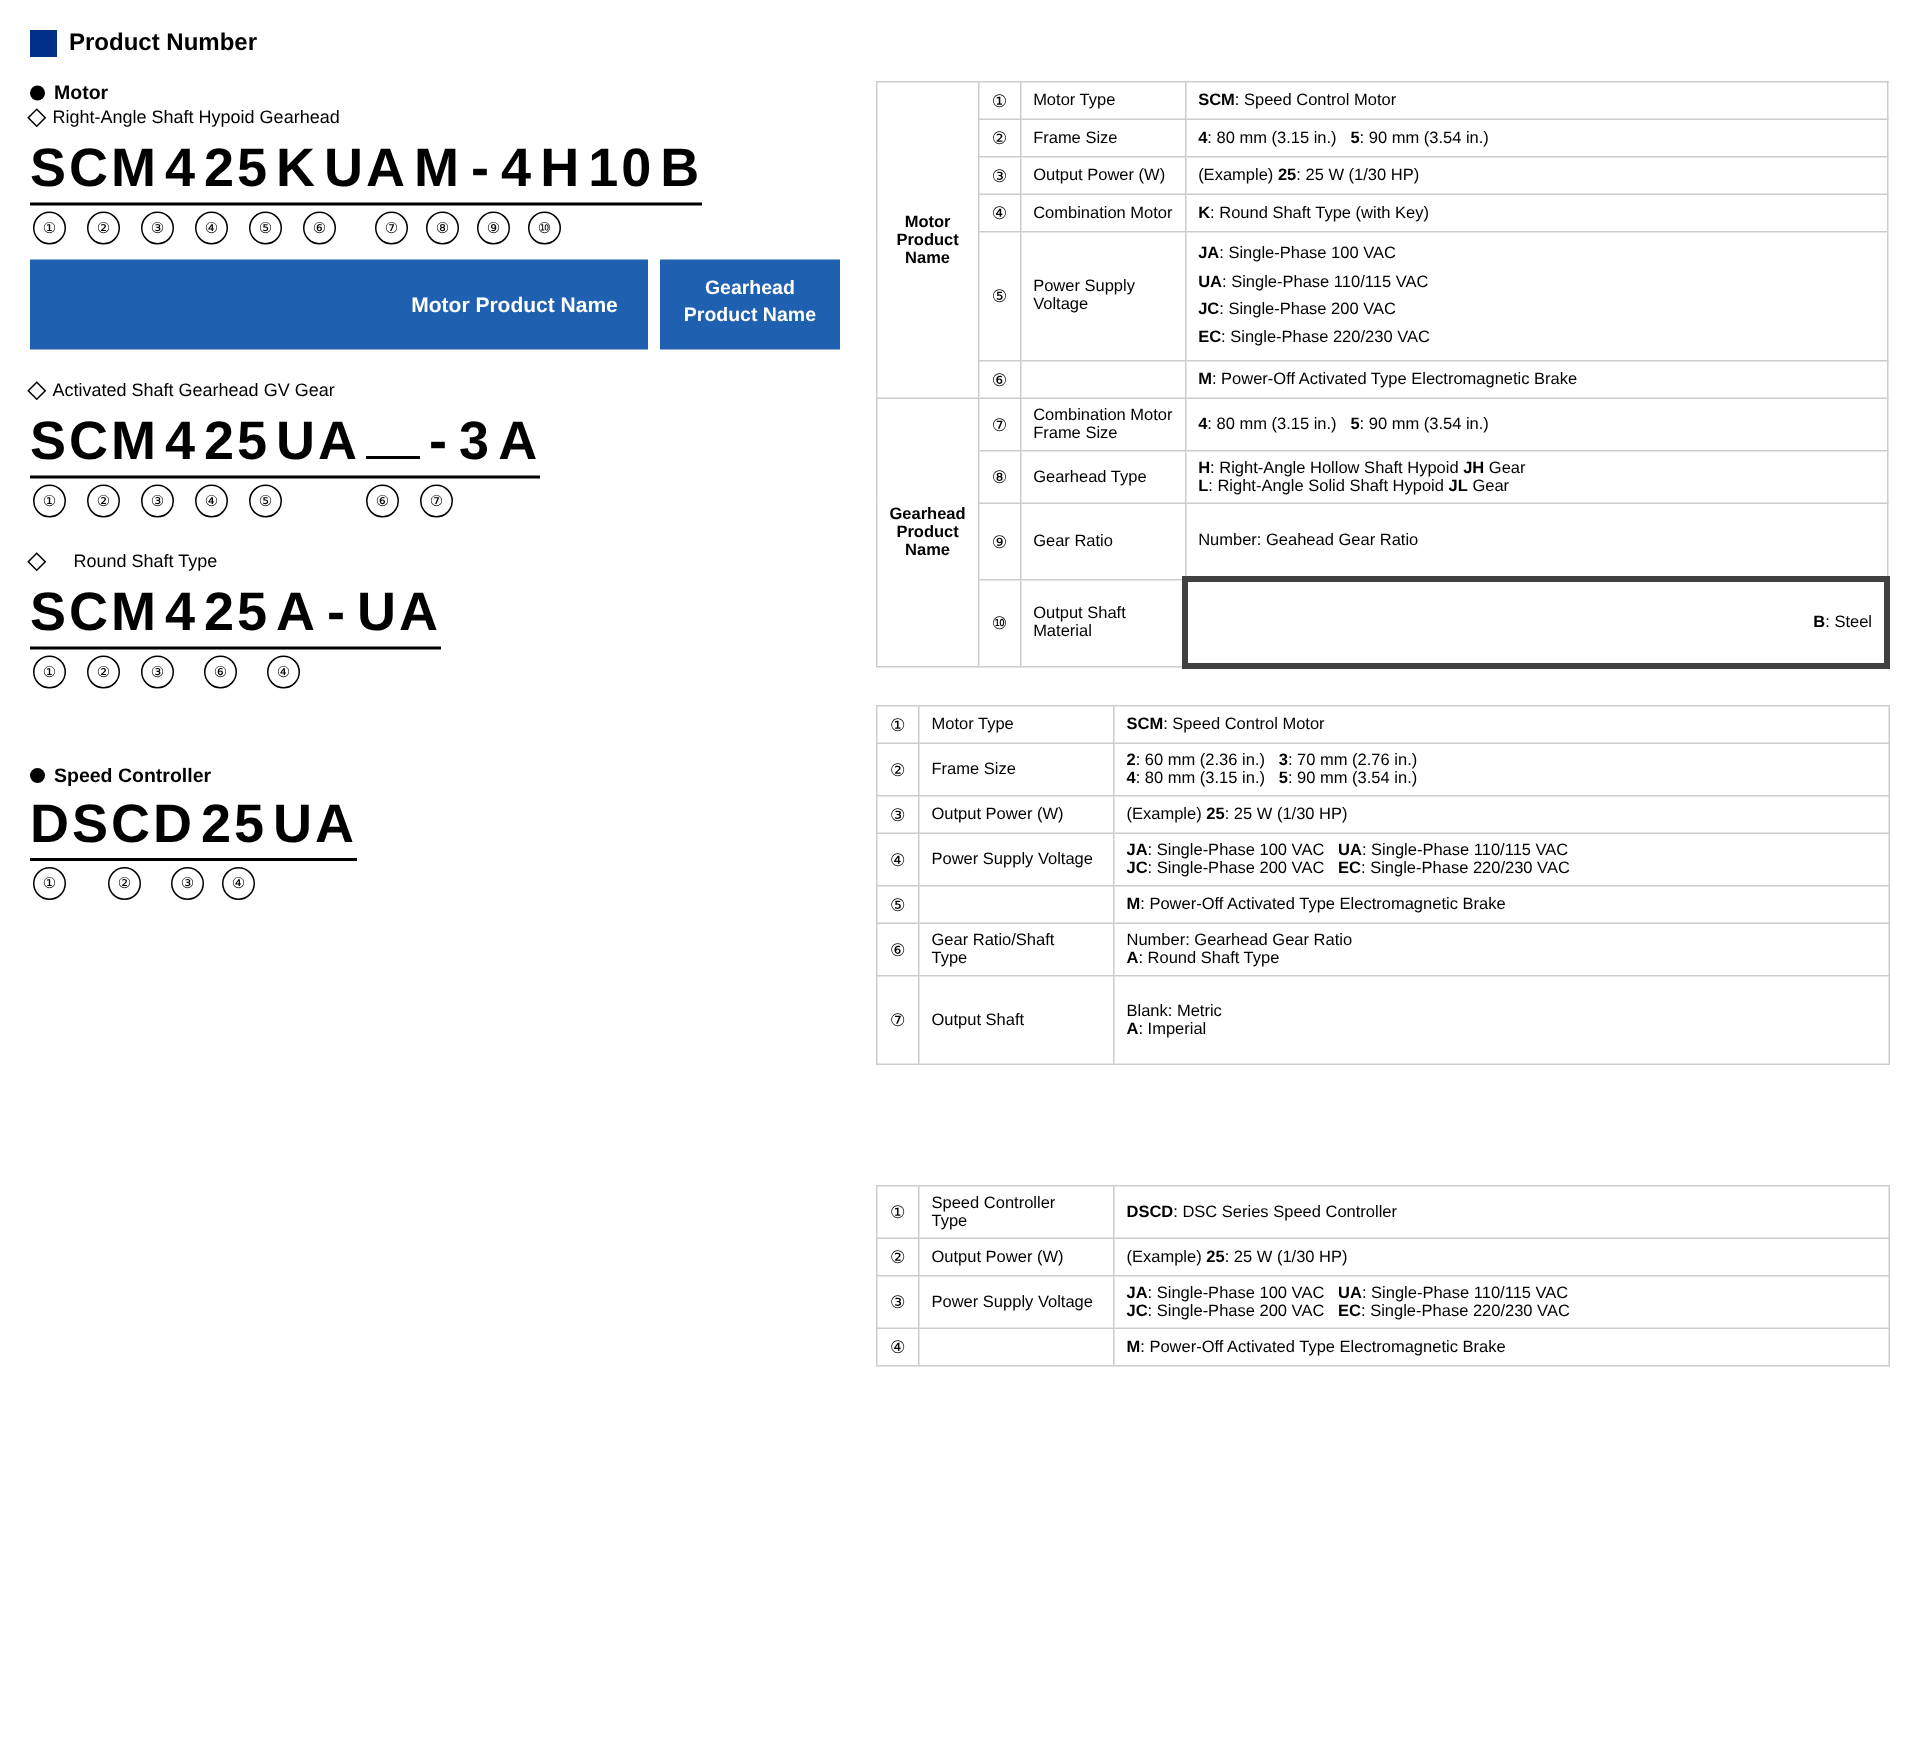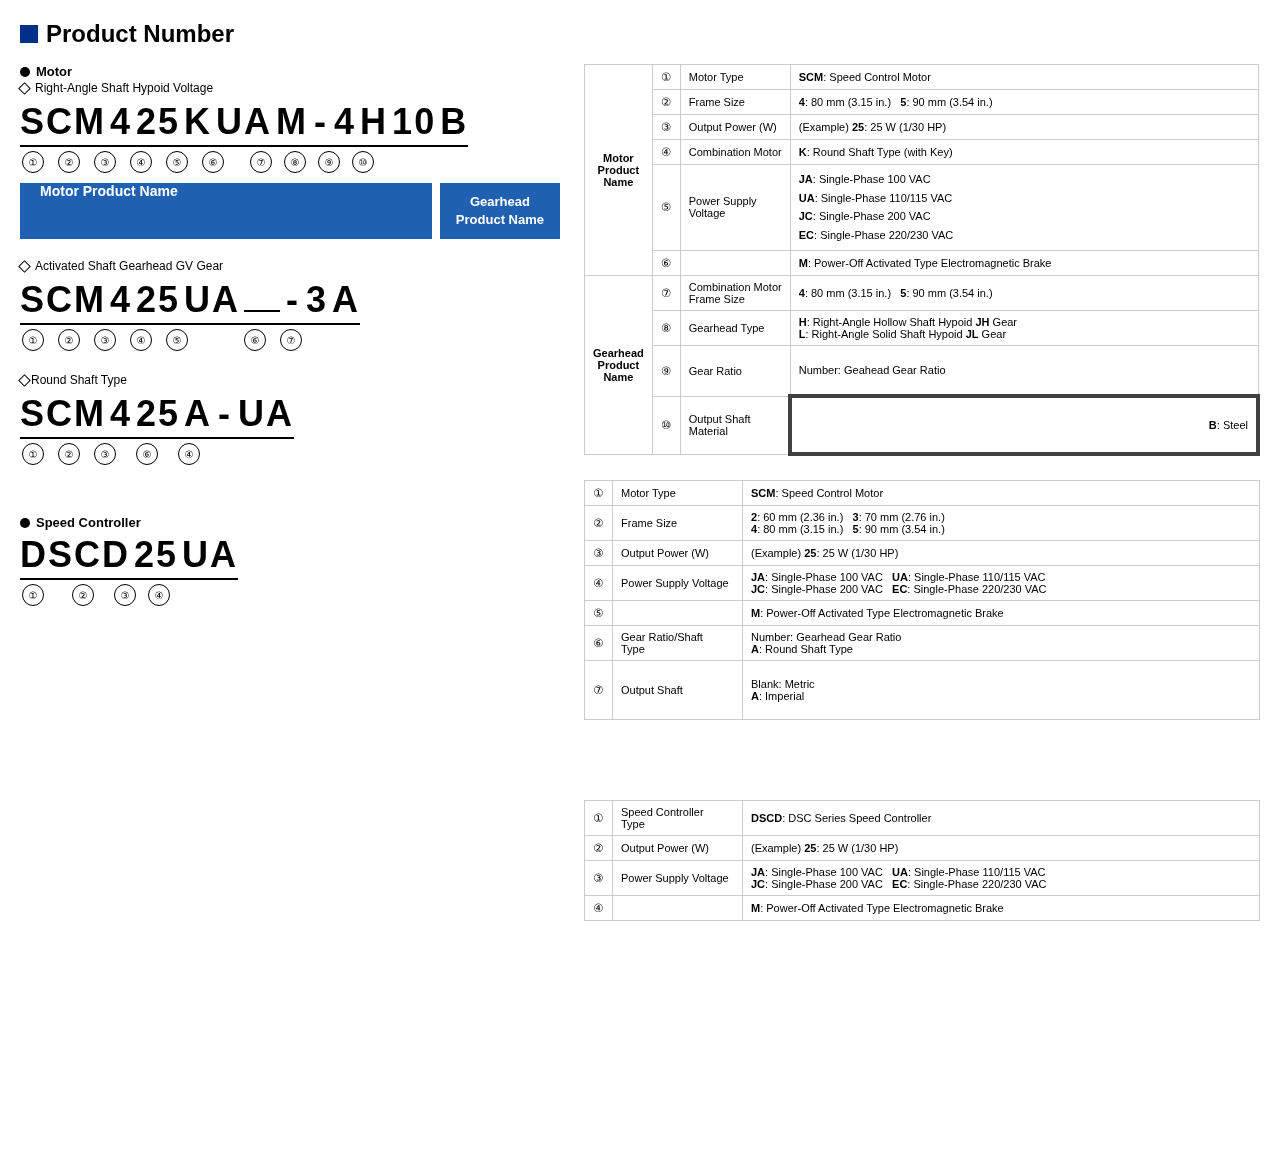--- a/index.html
+++ b/index.html
@@ -11,37 +11,37 @@
       width: 1280px;
       min-height: 1174px;
       padding: 20px;
     }
   </style>
 </head>
 <body>
 
 <div>
 
-  <div style="display:flex;align-items:center;gap:8px;font-size:24px;font-weight:bold;margin-bottom:16px;text-align:center;">
+  <div style="display:flex;align-items:center;gap:8px;font-size:16px;font-weight:bold;margin-bottom:16px;text-align:center;">
     <span style="width:18px;height:18px;background:#003087;display:inline-block;"></span>
     <span>Product Number</span>
   </div>
 
   <div style="display:flex;gap:24px;align-items:flex-start;">
 
     <div style="width:540px;flex-shrink:0;">
 
       <div style="margin-bottom:6px;">
         <div style="display:flex;align-items:center;gap:6px;font-size:13px;font-weight:bold;margin-bottom:2px;">
           <span style="width:10px;height:10px;background:#000;border-radius:50%;display:inline-block;"></span>
           <span>Motor</span>
         </div>
         <div style="display:flex;align-items:center;gap:6px;font-size:12px;margin-bottom:6px;">
           <span style="width:9px;height:9px;border:1.5px solid #000;transform:rotate(45deg);display:inline-block;flex-shrink:0;"></span>
-          <span>Right-Angle Shaft Hypoid Voltage</span>
+          <span>Right-Angle Shaft Hypoid Gearhead</span>
         </div>
 
         
         <div style="border-bottom:2px solid #000;padding-bottom:2px;display:inline-flex;align-items:baseline;gap:4px;font-size:36px;font-weight:bold;letter-spacing:2px;margin-bottom:2px;">
           <span>SCM</span>
           <span>4</span>
           <span>25</span>
           <span>K</span>
           <span>UA</span>
           <span>M</span>
@@ -70,21 +70,21 @@
           <span style="display:inline-block;width:8px;"></span>
           <span style="width:22px;height:22px;border:1.5px solid #000;border-radius:50%;display:flex;align-items:center;justify-content:center;font-size:10px;margin-right:4px;">⑧</span>
           <span style="display:inline-block;width:8px;"></span>
           <span style="width:22px;height:22px;border:1.5px solid #000;border-radius:50%;display:flex;align-items:center;justify-content:center;font-size:10px;margin-right:4px;">⑨</span>
           <span style="display:inline-block;width:8px;"></span>
           <span style="width:22px;height:22px;border:1.5px solid #000;border-radius:50%;display:flex;align-items:center;justify-content:center;font-size:10px;">⑩</span>
         </div>
 
         
         <div style="display:flex;gap:8px;margin-bottom:20px;">
-          <div style="background:#2060b0;color:#fff;padding:0 20px;font-size:14px;font-weight:bold;text-align:left;flex:1;">
+          <div style="background:#2060b0;color:#fff;padding:22px 20px;font-size:14px;font-weight:bold;text-align:right;flex:1;">
             <span>Motor Product Name</span>
           </div>
           <div style="background:#2060b0;color:#fff;padding:10px 16px;font-size:13px;font-weight:bold;text-align:center;line-height:1.4;">
             <span>Gearhead<br>Product Name</span>
           </div>
         </div>
       </div>
 
       <div style="margin-bottom:6px;">
         <div style="display:flex;align-items:center;gap:6px;font-size:12px;margin-bottom:6px;">
@@ -115,21 +115,21 @@
           <span style="width:22px;height:22px;border:1.5px solid #000;border-radius:50%;display:flex;align-items:center;justify-content:center;font-size:10px;margin-right:4px;">④</span>
           <span style="width:10px;display:inline-block;"></span>
           <span style="width:22px;height:22px;border:1.5px solid #000;border-radius:50%;display:flex;align-items:center;justify-content:center;font-size:10px;margin-right:56px;">⑤</span>
           <span style="width:22px;height:22px;border:1.5px solid #000;border-radius:50%;display:flex;align-items:center;justify-content:center;font-size:10px;margin-right:4px;">⑥</span>
           <span style="width:10px;display:inline-block;"></span>
           <span style="width:22px;height:22px;border:1.5px solid #000;border-radius:50%;display:flex;align-items:center;justify-content:center;font-size:10px;">⑦</span>
         </div>
       </div>
 
       <div style="margin-bottom:6px;">
-        <div style="display:flex;align-items:center;gap:2px;font-size:12px;margin-bottom:6px;">
+        <div style="display:flex;align-items:center;gap:20px;font-size:12px;margin-bottom:6px;">
           <span style="width:9px;height:9px;border:1.5px solid #000;transform:rotate(45deg);display:inline-block;flex-shrink:0;"></span>
           <span>Round Shaft Type</span>
         </div>
 
         
         <div style="border-bottom:2px solid #000;padding-bottom:2px;display:inline-flex;align-items:baseline;gap:4px;font-size:36px;font-weight:bold;letter-spacing:2px;margin-bottom:2px;">
           <span>SCM</span>
           <span>4</span>
           <span>25</span>
           <span>A</span>

